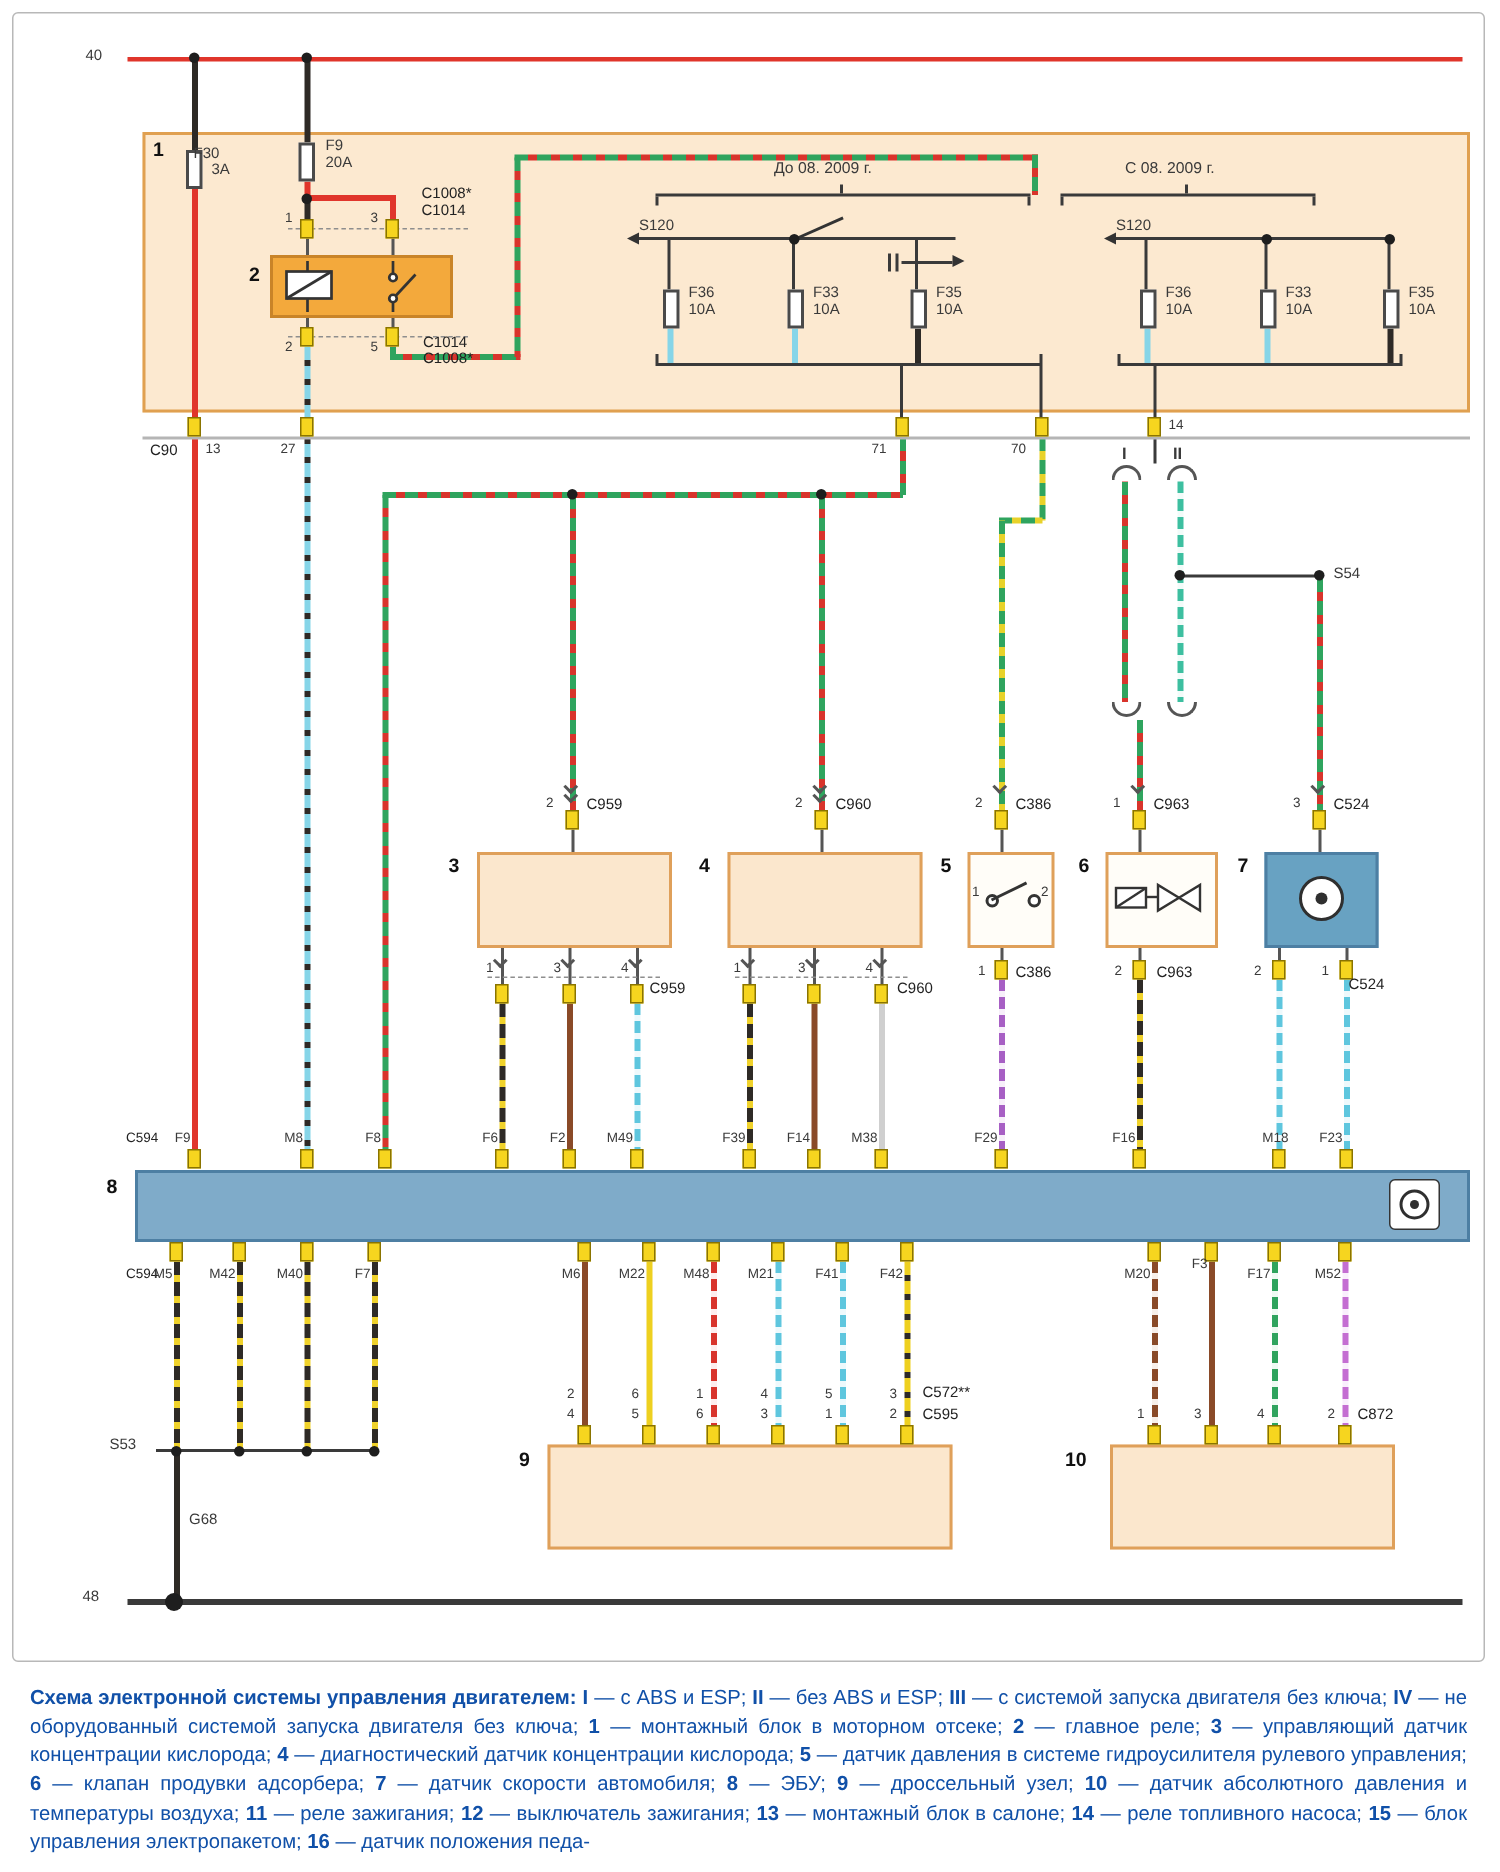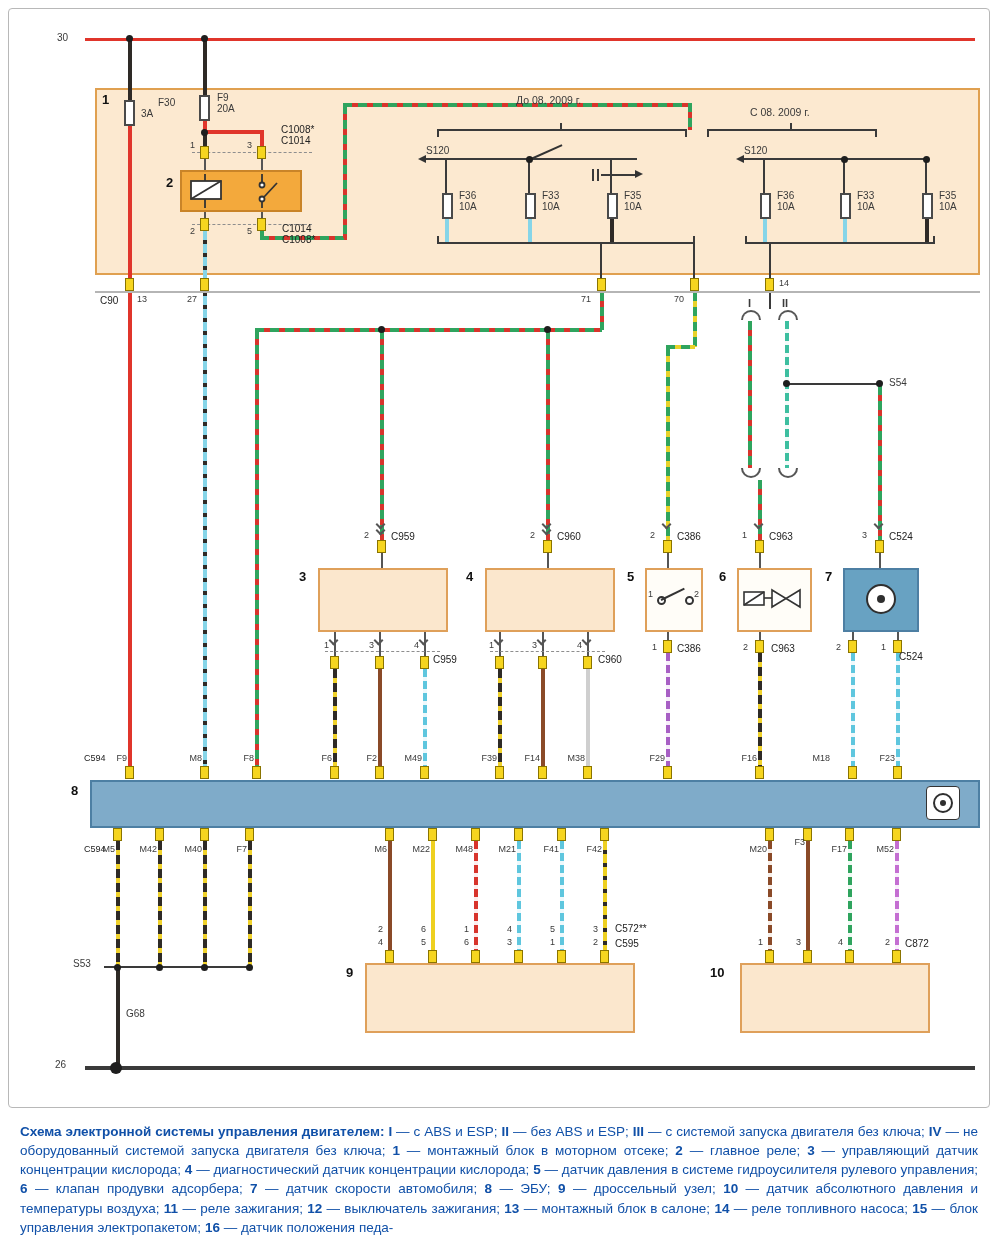--- a/index.html
+++ b/index.html
@@ -336,37 +336,37 @@
   <div class="dot" style="left:378px;top:326px"></div>
   <div class="dot" style="left:544px;top:326px"></div>
   <div class="dot" style="left:783px;top:380px"></div>
   <div class="dot" style="left:876px;top:380px"></div>
   <div class="dot" style="left:114px;top:964px"></div>
   <div class="dot" style="left:156px;top:964px"></div>
   <div class="dot" style="left:201px;top:964px"></div>
   <div class="dot" style="left:246px;top:964px"></div>
   <div class="bigdot" style="left:110px;top:1062px"></div>
 
-  <div class="lbl" style="left:57px;top:32px">30</div>
-  <div class="lbl" style="left:55px;top:1059px">26</div>
+  <div class="lbl" style="left:57px;top:32px">40</div>
+  <div class="lbl" style="left:55px;top:1059px">48</div>
   <div class="lbl ref" style="left:102px;top:93px">1</div>
-  <div class="lbl" style="left:158px;top:97px">F30</div>
+  <div class="lbl" style="left:129px;top:97px">F30</div>
   <div class="lbl" style="left:141px;top:108px">3A</div>
   <div class="lbl" style="left:217px;top:92px">F9</div>
   <div class="lbl" style="left:217px;top:103px">20A</div>
   <div class="lbl cn" style="left:281px;top:124px">C1008*</div>
   <div class="lbl cn" style="left:281px;top:135px">C1014</div>
   <div class="lbl ref" style="left:166px;top:176px">2</div>
   <div class="lbl pn" style="left:190px;top:141px">1</div>
   <div class="lbl pn" style="left:247px;top:141px">3</div>
   <div class="lbl pn" style="left:190px;top:227px">2</div>
   <div class="lbl pn" style="left:247px;top:227px">5</div>
   <div class="lbl cn" style="left:282px;top:223px">C1014</div>
   <div class="lbl cn" style="left:282px;top:234px">C1008*</div>
-  <div class="lbl pd" style="left:516px;top:95px">До 08. 2009 г.</div>
+  <div class="lbl pd" style="left:516px;top:107px">До 08. 2009 г.</div>
   <div class="lbl pd" style="left:750px;top:107px">С 08. 2009 г.</div>
   <div class="lbl" style="left:426px;top:145px">S120</div>
   <div class="lbl" style="left:744px;top:145px">S120</div>
   <div class="lbl" style="left:459px;top:190px">F36</div>
   <div class="lbl" style="left:459px;top:201px">10A</div>
   <div class="lbl" style="left:542px;top:190px">F33</div>
   <div class="lbl" style="left:542px;top:201px">10A</div>
   <div class="lbl" style="left:624px;top:190px">F35</div>
   <div class="lbl" style="left:624px;top:201px">10A</div>
   <div class="lbl" style="left:777px;top:190px">F36</div>
@@ -426,21 +426,21 @@
   <div class="lbl pr" style="left:174px;top:754px">M8</div>
   <div class="lbl pr" style="left:226px;top:754px">F8</div>
   <div class="lbl pr" style="left:304px;top:754px">F6</div>
   <div class="lbl pr" style="left:349px;top:754px">F2</div>
   <div class="lbl pr" style="left:394px;top:754px">M49</div>
   <div class="lbl pr" style="left:469px;top:754px">F39</div>
   <div class="lbl pr" style="left:512px;top:754px">F14</div>
   <div class="lbl pr" style="left:557px;top:754px">M38</div>
   <div class="lbl pr" style="left:637px;top:754px">F29</div>
   <div class="lbl pr" style="left:729px;top:754px">F16</div>
-  <div class="lbl pr" style="left:802px;top:754px">M18</div>
+  <div class="lbl pr" style="left:831px;top:754px">M18</div>
   <div class="lbl pr" style="left:867px;top:754px">F23</div>
   <div class="lbl cn" style="left:84px;top:845px;font-size:9px">C594</div>
   <div class="lbl pr" style="left:87px;top:845px">M5</div>
   <div class="lbl pr" style="left:129px;top:845px">M42</div>
   <div class="lbl pr" style="left:174px;top:845px">M40</div>
   <div class="lbl pr" style="left:219px;top:845px">F7</div>
   <div class="lbl pr" style="left:359px;top:845px">M6</div>
   <div class="lbl pr" style="left:402px;top:845px">M22</div>
   <div class="lbl pr" style="left:445px;top:845px">M48</div>
   <div class="lbl pr" style="left:488px;top:845px">M21</div>

